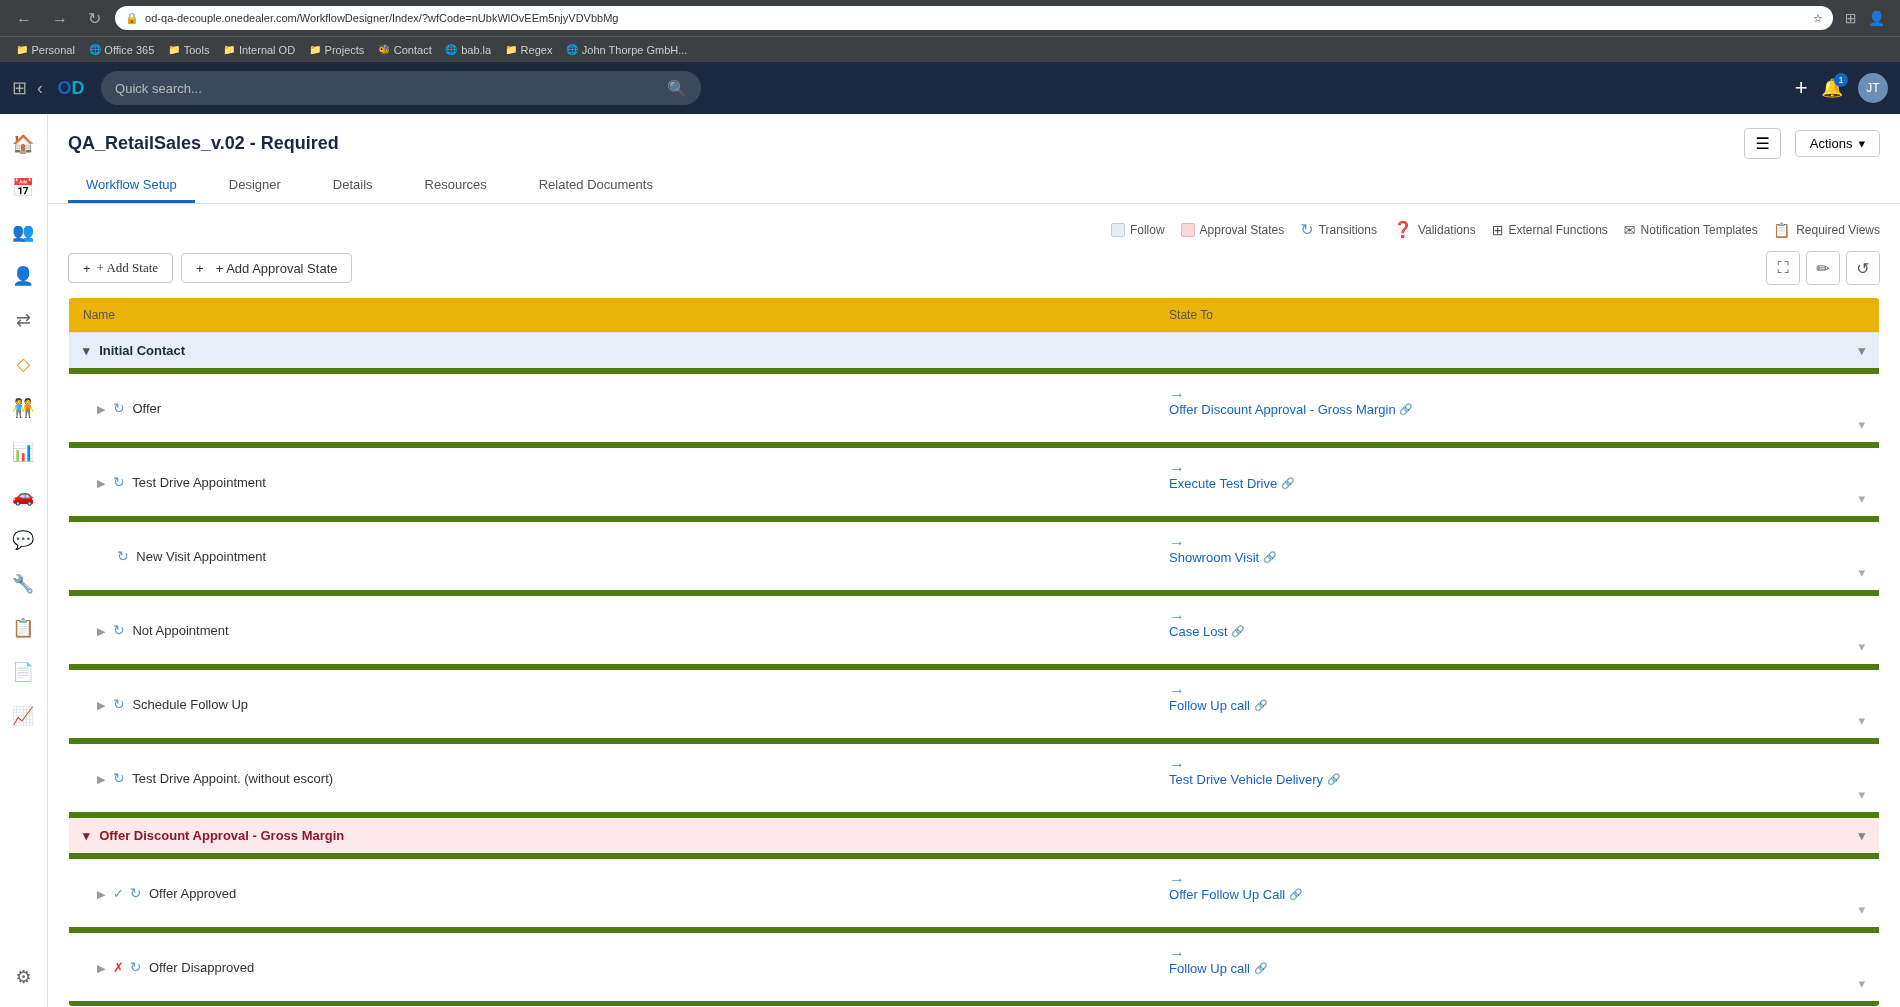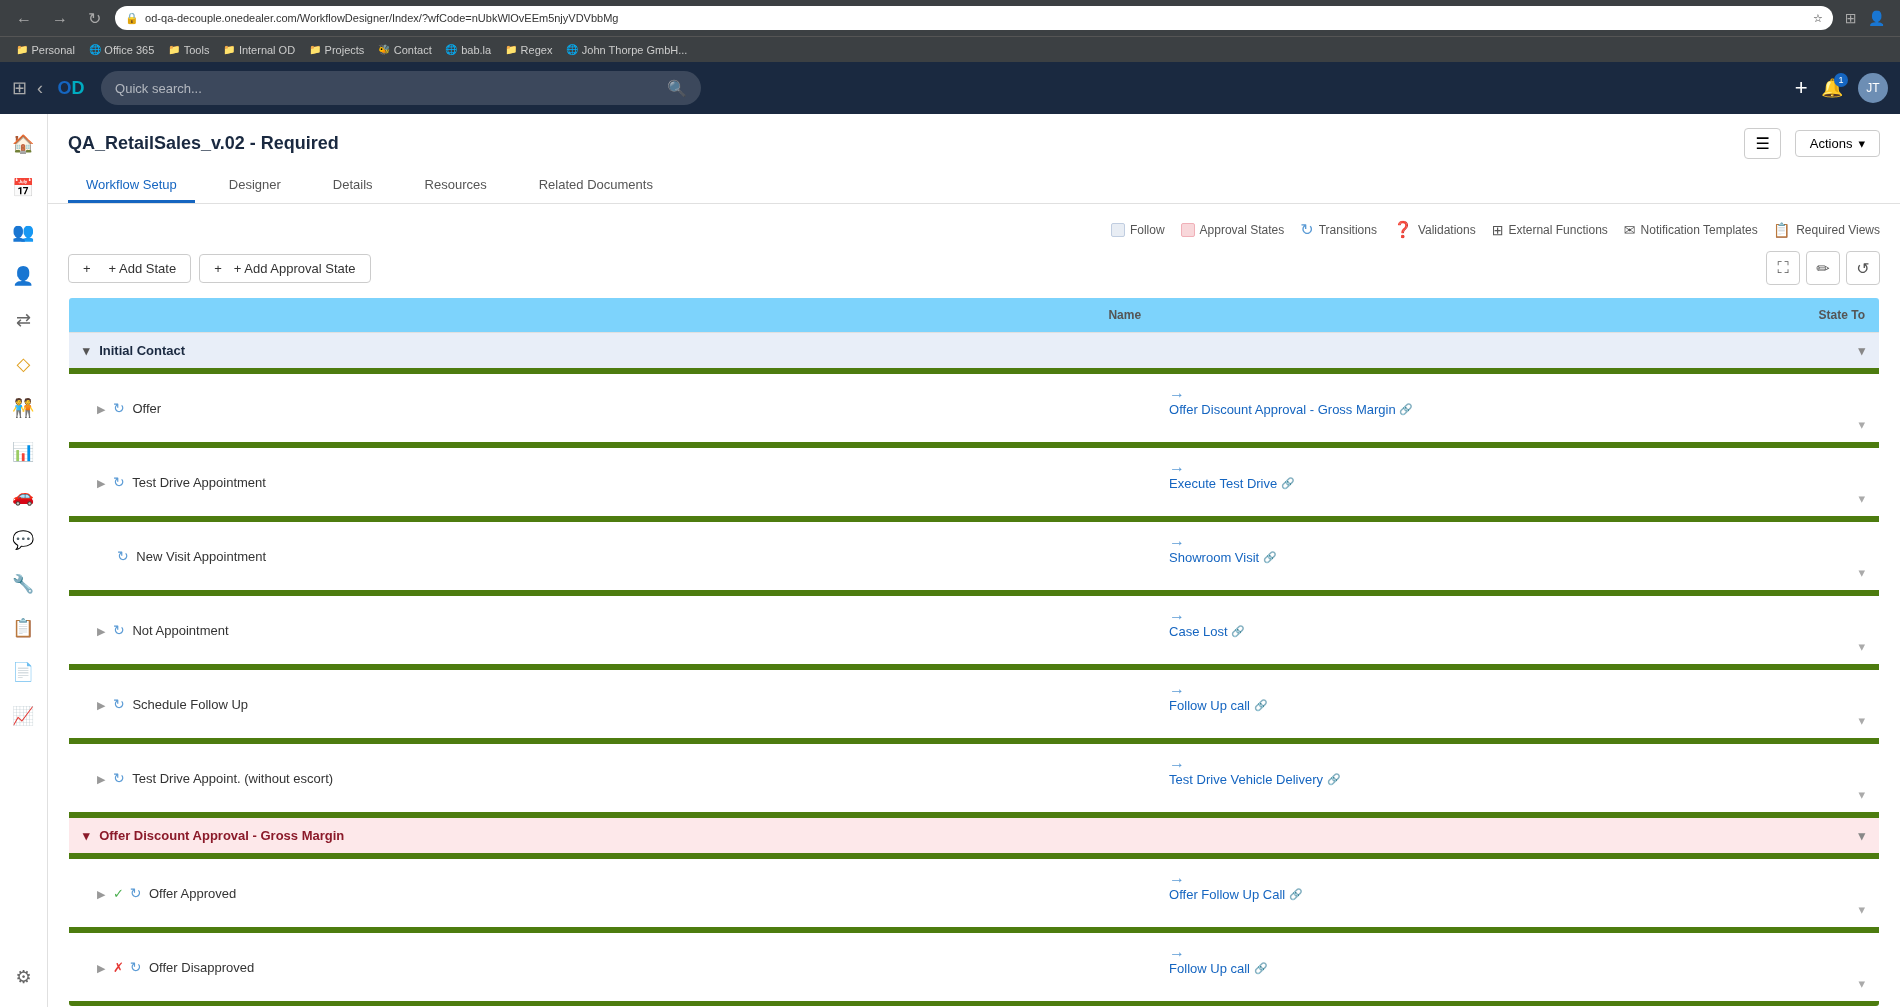--- a/index.html
+++ b/index.html
@@ -273,25 +273,25 @@
 
     
     .workflow-table {
       width: 100%;
       border-collapse: collapse;
       border: 1px solid #e0e0e0;
       border-radius: 4px;
       overflow: hidden;
     }
     .workflow-table th {
-      background: #7dd3fc;
+      background: #eab308;
       padding: 10px 14px;
-      text-align: right;
+      text-align: left;
       font-size: 12px;
-      font-weight: 700;
+      font-weight: 400;
       color: #555;
       border-bottom: 1px solid #e0e0e0;
     }
     .workflow-table td {
       padding: 10px 14px;
       border-bottom: 6px solid #4d7c0f;
       font-size: 13px;
     }
 
     
@@ -495,21 +495,21 @@
         <div class="legend-item">
           <span style="font-size:14px;">📋</span>
           <span>Required Views</span>
         </div>
       </div>
 
       <div class="toolbar-row">
         <div class="toolbar-left">
           <button class="add-btn">
             <span>+</span>
-            <span style="margin-left:14px;">+ Add State</span>
+            <span style="margin-left:2px;font-family:Liberation Serif, serif;">+ Add State</span>
           </button>
           <button class="add-btn">
             <span>+</span>
             <span style="margin-left:8px;">+ Add Approval State</span>
           </button>
         </div>
         <div class="toolbar-right">
           <button class="tool-icon-btn">
             <span>⛶</span>
           </button>

